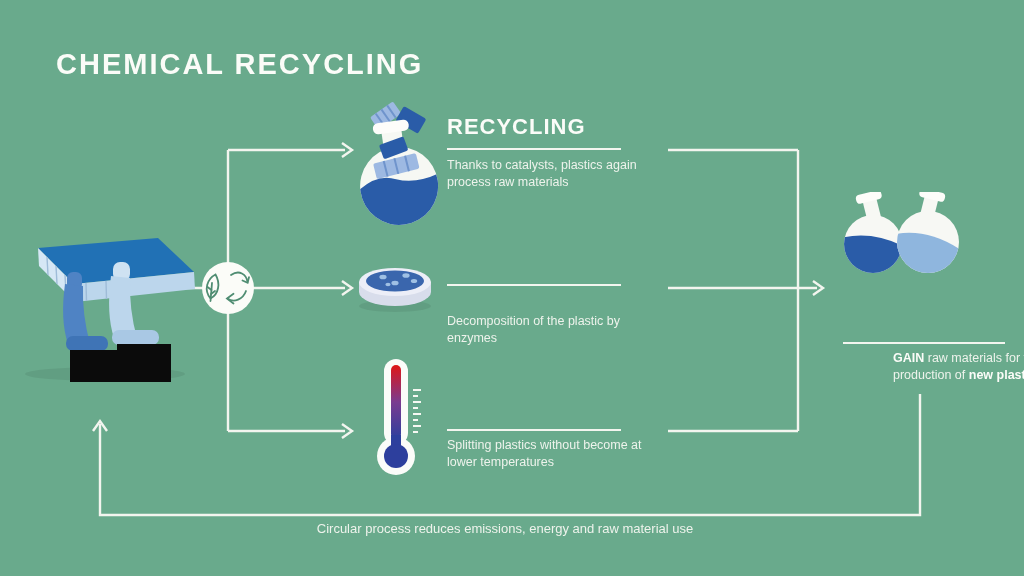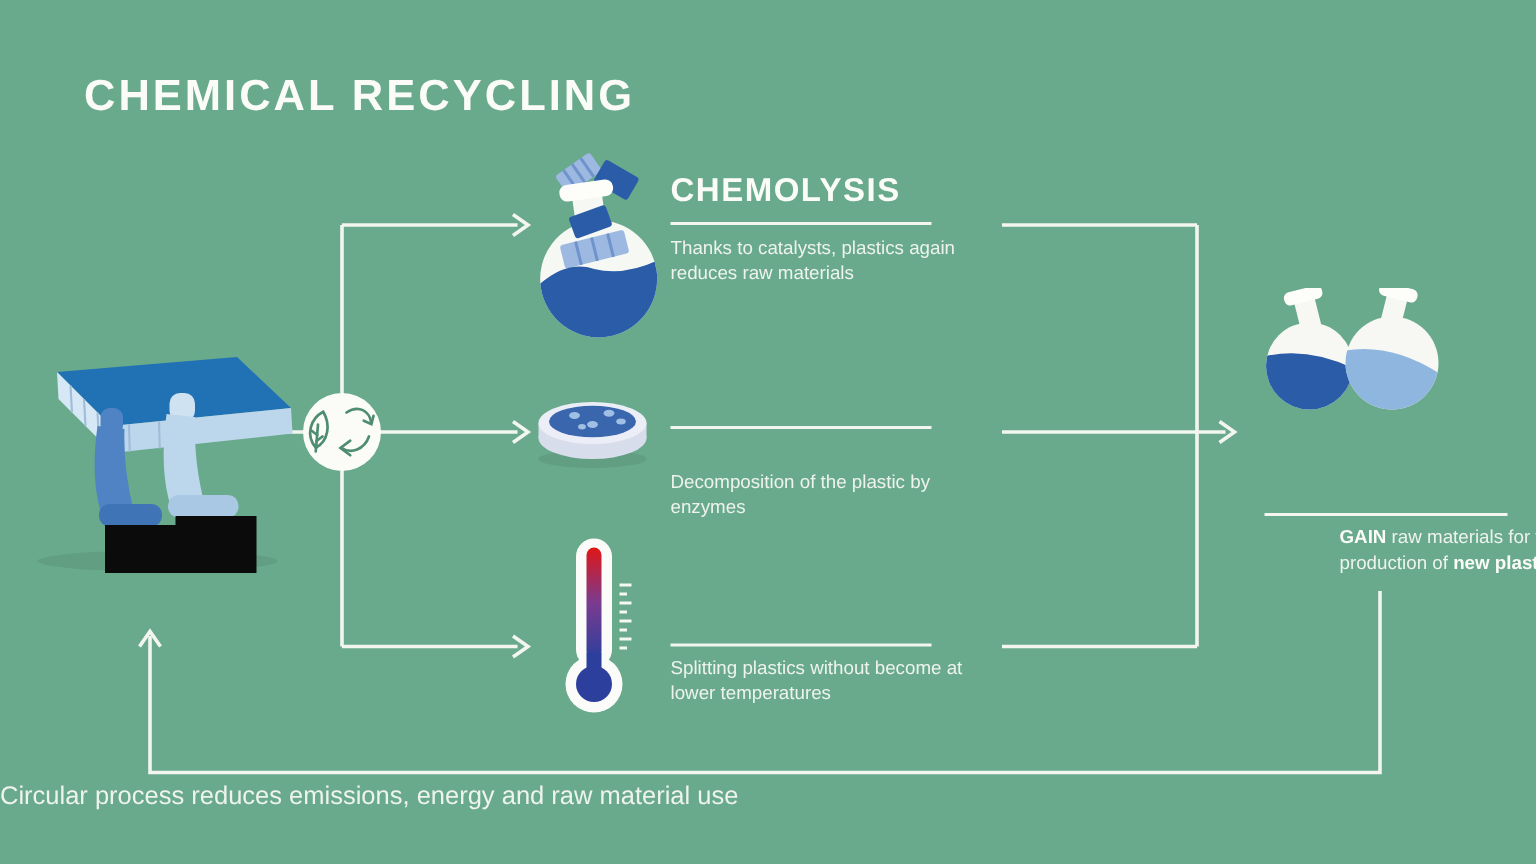--- a/index.html
+++ b/index.html
@@ -18,21 +18,21 @@
   }
   .sec-title{
     font-size:22px;font-weight:bold;letter-spacing:1px;line-height:1.18;
     white-space:pre-line;color:#fbfcf8;margin:0;
   }
   .rule{height:2px;background:#f3f5ef;}
   .desc{
     font-size:12.5px;line-height:1.38;color:#eef3ec;margin:0;
   }
   .footer-note{
-    left:0;right:14px;font-size:17px;color:#eef3ec;
+    left:0;right:14px;text-align:center;font-size:13px;color:#eef3ec;
   }
   svg{display:block;}
   b{font-weight:bold;color:#fbfcf8;}
 </style>
 </head>
 <body>
 
 <div class="stage">
 
   <svg class="abs" style="left:0;top:0;" width="1024" height="576" viewBox="0 0 1024 576">
@@ -134,23 +134,23 @@
         <rect x="20" y="60" width="44" height="16" rx="2" fill="#9db9e2"></rect>
         <g stroke="#6f94cc" stroke-width="2">
             <line x1="31" y1="60" x2="31" y2="76"></line>
             <line x1="42" y1="60" x2="42" y2="76"></line>
             <line x1="53" y1="60" x2="53" y2="76"></line>
           </g>
       </g>
       <path clip-path="url(#bulbclip)" d="M-10,96 Q18,70 40,81 Q62,90 92,78 L92,140 L-10,140 Z" fill="#2a5ca8"></path>
     </g>
   </svg>
-  <h2 class="abs sec-title" style="left:447px;top:114px;">CHEMOLYSIS</h2>
+  <h2 class="abs sec-title" style="left:447px;top:114px;">RECYCLING</h2>
   <div class="abs rule" style="left:447px;top:148px;width:174px;"></div>
-  <p class="abs desc" style="left:447px;top:157px;width:190px;">Thanks to catalysts, plastics again reduces raw materials</p>
+  <p class="abs desc" style="left:447px;top:157px;width:190px;">Thanks to catalysts, plastics again process raw materials</p>
 
   <svg class="abs" style="left:357px;top:254px;" width="78" height="60" viewBox="0 0 78 60">
     <ellipse cx="38" cy="52" rx="36" ry="6" fill="rgba(0,0,0,0.07)"></ellipse>
     <ellipse cx="38" cy="38" rx="36" ry="14" fill="#d8ddeb"></ellipse>
     <rect x="2" y="28" width="72" height="10" fill="#d8ddeb"></rect>
     <ellipse cx="38" cy="28" rx="36" ry="14" fill="#eceef7"></ellipse>
     <ellipse cx="38" cy="27" rx="29" ry="10.5" fill="#3a66ad"></ellipse>
     <g fill="#9fc0e4">
       <ellipse cx="26" cy="23" rx="3.6" ry="2.3"></ellipse>
       <ellipse cx="38" cy="29" rx="3.6" ry="2.3"></ellipse>

